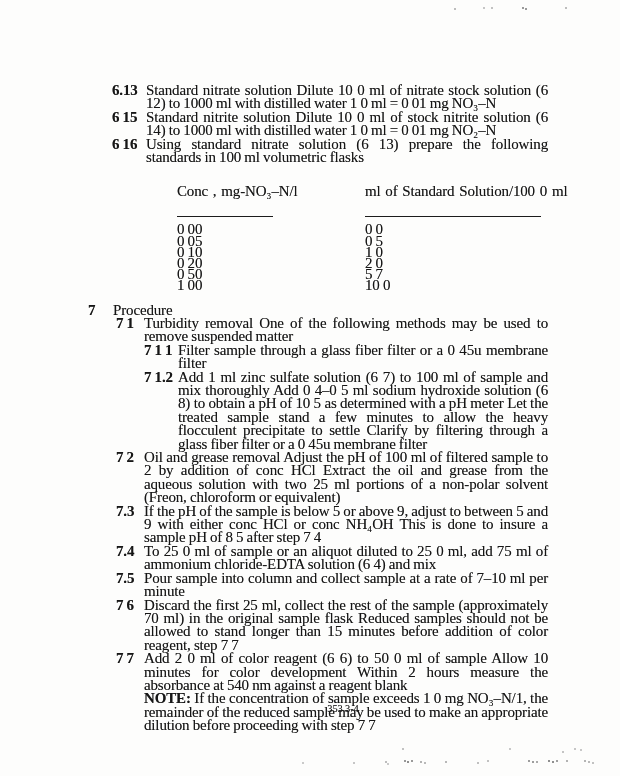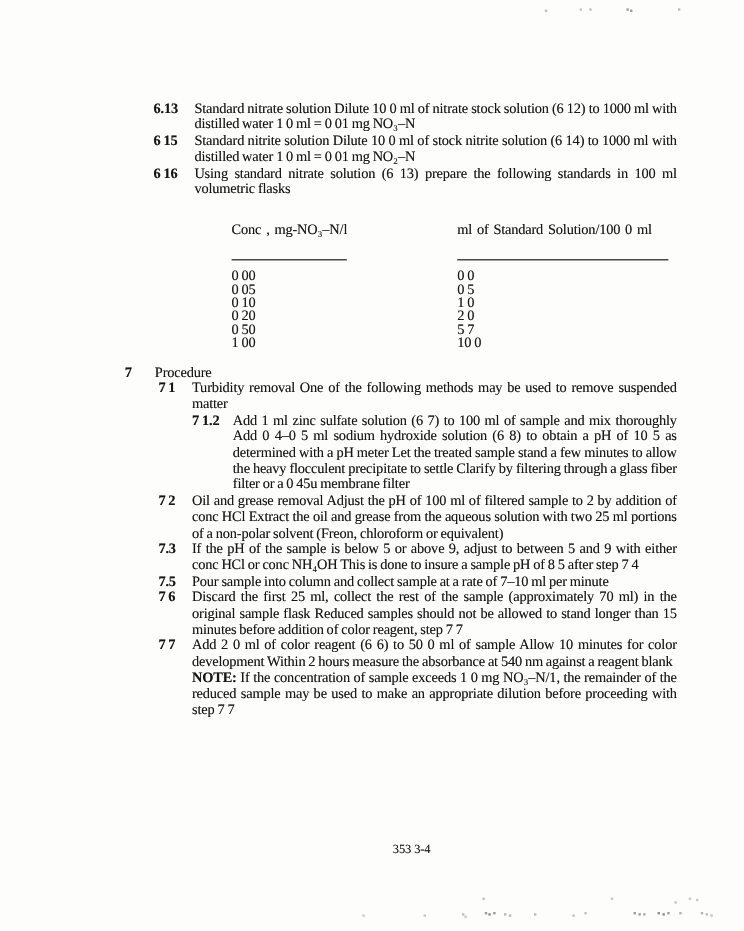--- a/index.html
+++ b/index.html
@@ -4,22 +4,22 @@
 <style>
   html,body { margin:0; padding:0; }
   body {
     width:620px; height:776px; overflow:hidden;
     background:#fdfdfc; position:relative;
     font-family:"Liberation Serif","DejaVu Serif",serif;
     color:#161616;
   }
   .page { position:absolute; inset:0; }
   .content {
-    position:absolute; left:128px; top:84px; width:436px;
-    font-size:12px; line-height:13.4px;
+    position:absolute; left:112px; top:84px; width:436px;
+    font-size:15px; line-height:13.4px;
     letter-spacing:-0.15px; word-spacing:-0.4px;
     text-align:justify;
     text-shadow:0 0 .35px rgba(0,0,0,.45);
     font-family:Liberation Serif, serif;
   }
   .item { position:relative; }
   .num { position:absolute; left:0; top:0; font-weight:bold; white-space:nowrap; }
   .lvl1 { padding-left:34px; }
   .lvl2 { margin-left:4px; padding-left:28px; }
   .lvl3 { margin-left:32px; padding-left:34px; }
@@ -107,30 +107,38 @@
 
     <div class="sec7">
       <span class="secnum">7</span><span>Procedure</span>
     </div>
 
     <div class="item lvl2">
       <span class="num">7 1</span>
       <span>Turbidity removal  One of the following methods may be used to remove suspended matter</span>
     </div>
     <div class="item lvl3">
+      <span class="num">7 1 1</span>
+      <span>Filter sample through a glass fiber filter or a 0 45u membrane filter</span>
+    </div>
+    <div class="item lvl3">
       <span class="num">7 1.2</span>
       <span>Add 1 ml zinc sulfate solution (6 7) to 100 ml of sample and mix thoroughly  Add 0 4–0 5 ml sodium hydroxide solution (6 8) to obtain a pH of 10 5 as determined with a pH meter  Let the treated sample stand a few minutes to allow the heavy flocculent precipitate to settle  Clarify by filtering through a glass fiber filter or a 0 45u membrane filter</span>
     </div>
     <div class="item lvl2">
       <span class="num">7 2</span>
       <span>Oil and grease removal  Adjust the pH of 100 ml of filtered sample to 2 by addition of conc  HCl  Extract the oil and grease from the aqueous solution with two 25 ml portions of a non-polar solvent (Freon, chloroform or equivalent)</span>
     </div>
     <div class="item lvl2">
       <span class="num">7.3</span>
       <span>If the pH of the sample is below 5 or above 9, adjust to between 5 and 9 with either conc HCl or conc  NH₄OH  This is done to insure a sample pH of 8 5 after step 7 4</span>
+    </div>
+    <div class="item lvl2">
+      <span class="num">7.4</span>
+      <span>To 25 0 ml of sample or an aliquot diluted to 25 0 ml, add 75 ml of ammonium chloride-EDTA solution (6 4) and mix</span>
     </div>
     <div class="item lvl2">
       <span class="num">7.5</span>
       <span>Pour sample into column and collect sample at a rate of 7–10 ml per minute</span>
     </div>
     <div class="item lvl2">
       <span class="num">7 6</span>
       <span>Discard the first 25 ml, collect the rest of the sample (approximately 70 ml) in the original sample flask  Reduced samples should not be allowed to stand longer than 15 minutes before addition of color reagent, step 7 7</span>
     </div>
     <div class="item lvl2">

